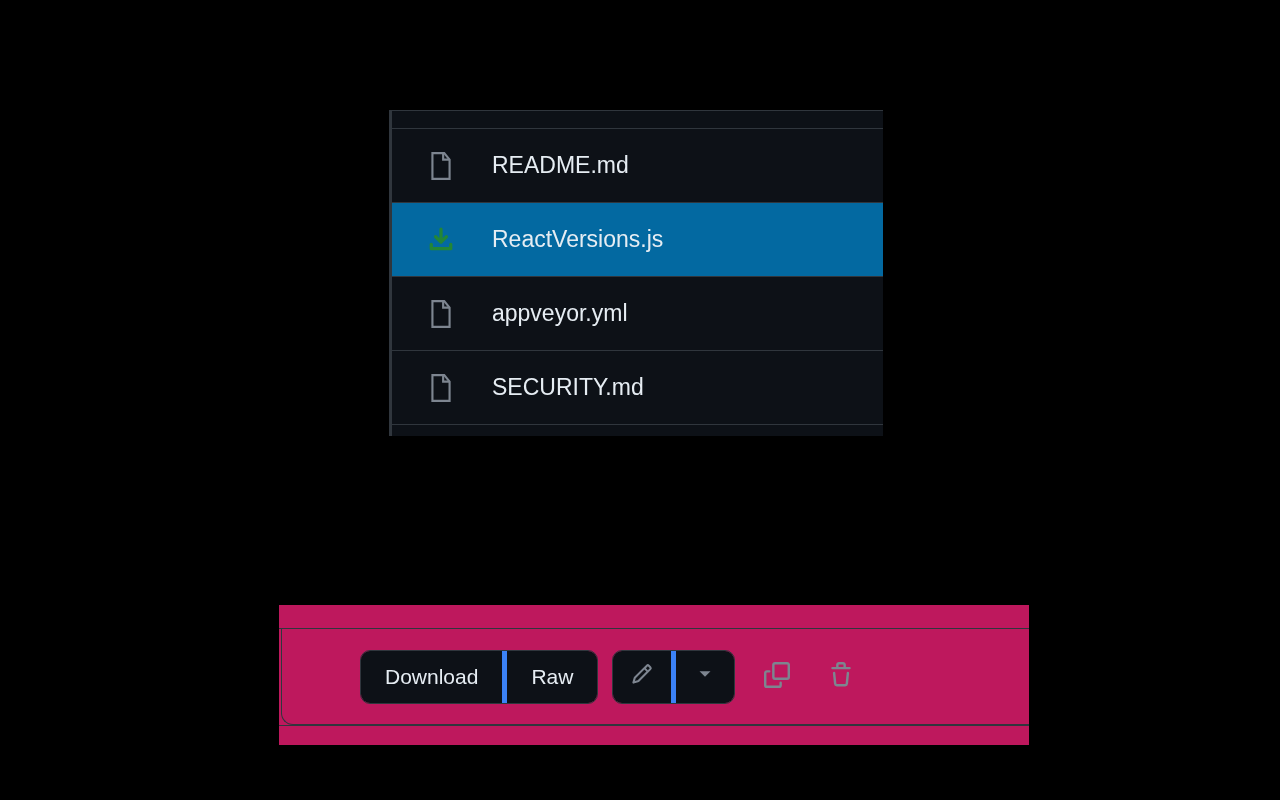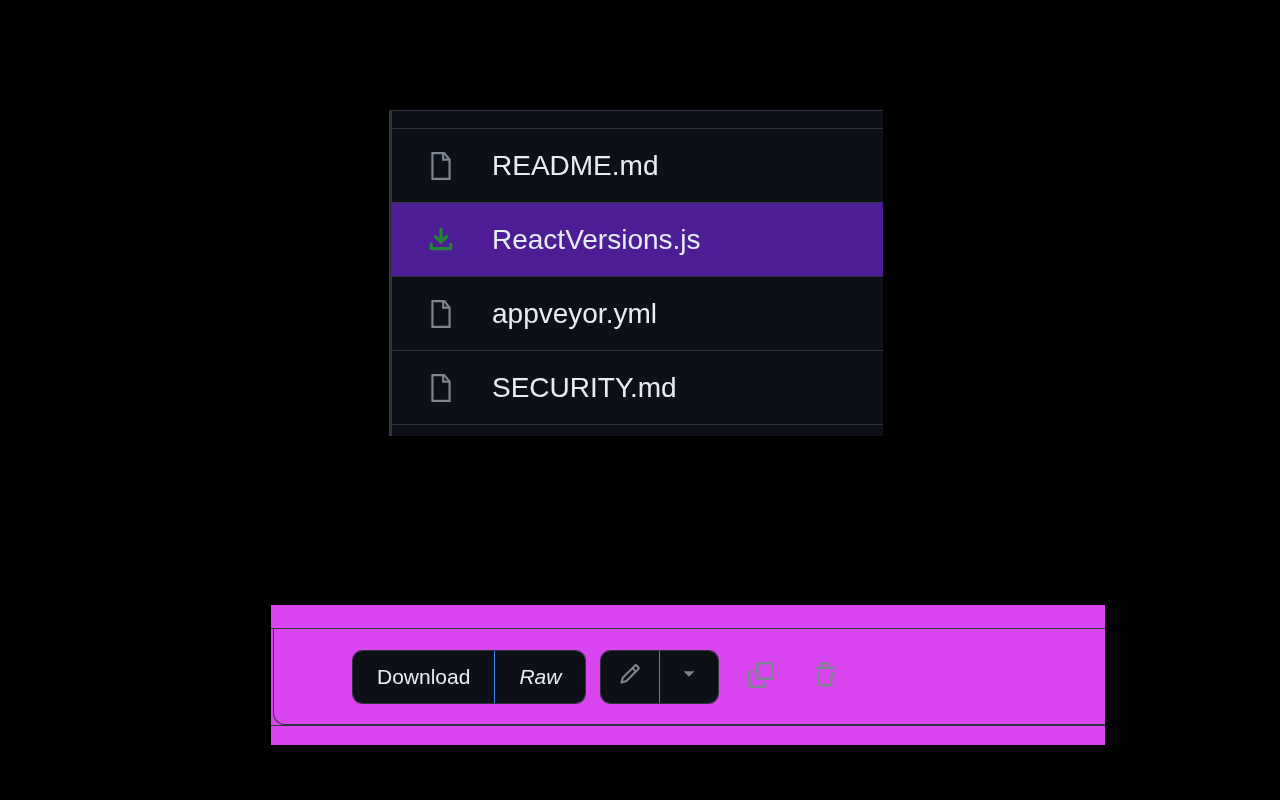--- a/index.html
+++ b/index.html
@@ -26,21 +26,21 @@
     }
     .file-row {
       display: flex;
       align-items: center;
       height: 74px;
       padding-left: 36px;
       border-top: 1px solid #30363d;
       cursor: pointer;
     }
     .file-row.selected {
-      background: #4c1d95;
+      background: #0369a1;
     }
     .file-row-separator {
       height: 18px;
       border-top: 1px solid #30363d;
     }
     .file-row-separator:last-child {
       height: 12px;
     }
     .file-icon {
       width: 26px;
@@ -58,32 +58,32 @@
       stroke-width: 2;
     }
     .download-icon svg {
       width: 30px;
       height: 30px;
       fill: #238636;
       stroke: none;
     }
     .file-label {
       margin-left: 38px;
-      font-size: 28px;
+      font-size: 23px;
       color: #e6edf3;
     }
 
     
     .toolbar-panel {
       position: absolute;
-      left: 271px;
+      left: 279px;
       top: 605px;
-      width: 834px;
+      width: 750px;
       height: 140px;
-      background: #d946ef;
+      background: #be185d;
       overflow: hidden;
     }
     .toolbar-top-line {
       height: 24px;
       border-bottom: 1px solid #30363d;
     }
     .toolbar-content {
       display: flex;
       align-items: center;
       padding: 22px 28px 22px 78px;
@@ -112,22 +112,21 @@
       justify-content: center;
       padding: 0 24px;
       background: #0d1117;
       color: #e6edf3;
       font-size: 21px;
       font-weight: 500;
       cursor: pointer;
       border: none;
     }
     .seg-btn:not(:first-child) {
-      border-left: 1px solid #3b82f6;
-      font-style: italic;
+      border-left: 5px solid #3b82f6;
     }
     .seg-btn.icon-only {
       padding: 0 18px;
     }
     .seg-btn svg {
       width: 22px;
       height: 22px;
       fill: #7d8590;
     }
     .icon-group {

